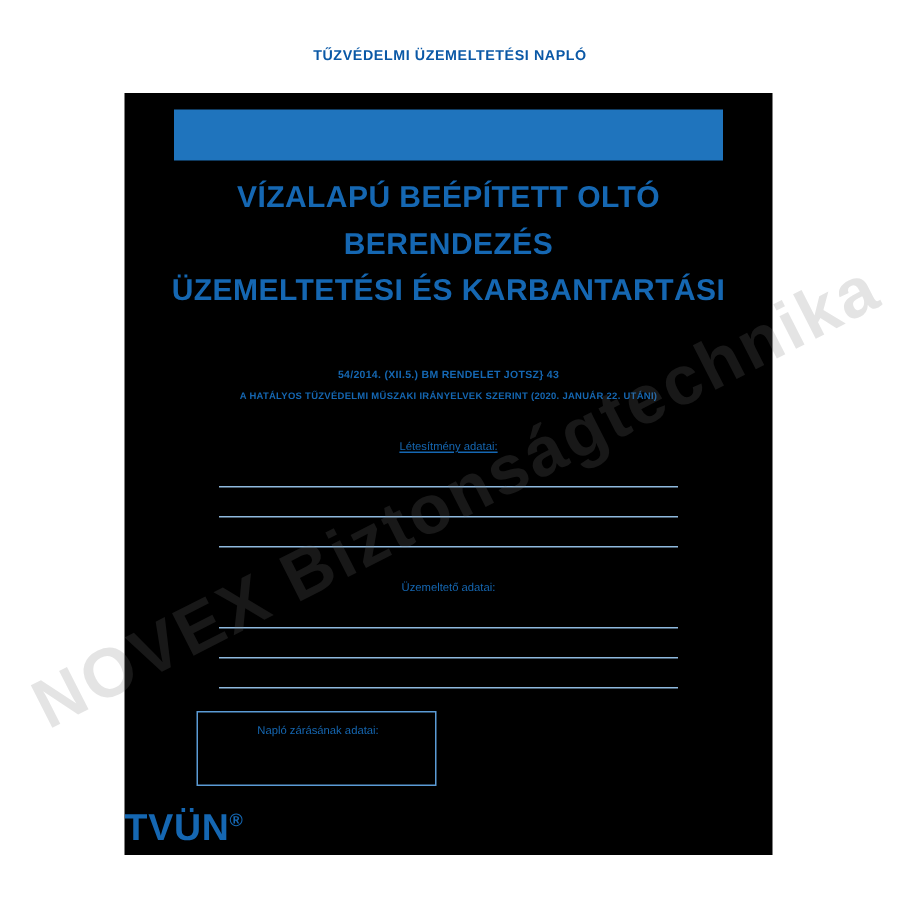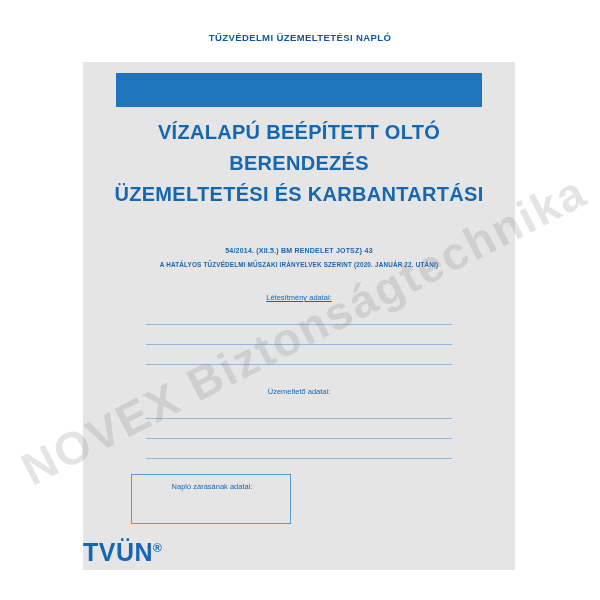--- a/index.html
+++ b/index.html
@@ -54,21 +54,21 @@
     z-index: 2;
   }
 
   
   .sheet {
     position: absolute;
     left: 83px;
     top: 62px;
     width: 432px;
     height: 508px;
-    background: #e5e5e5;
+    background: #000000;
     z-index: 2;
   }
 
   .blue-bar {
     position: absolute;
     left: 33px;
     top: 11px;
     width: 366px;
     height: 34px;
     background: #1f74bd;

